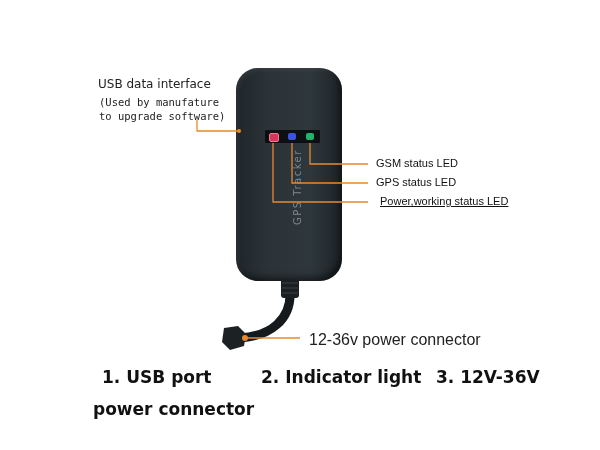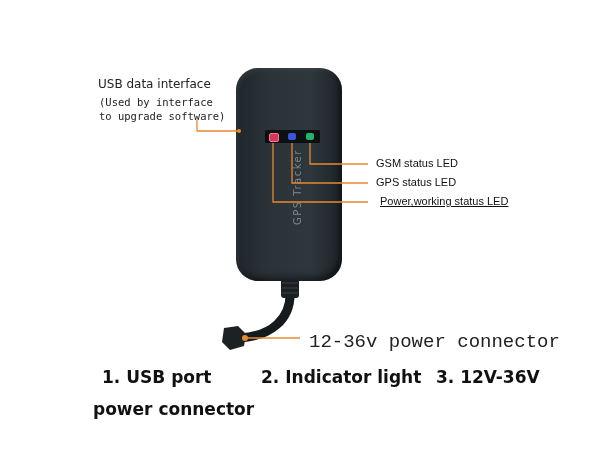--- a/index.html
+++ b/index.html
@@ -2,35 +2,35 @@
 <html><head>
 <meta charset="utf-8">
 <style>
   html, body { margin:0; padding:0; background:#ffffff; }
   body { width:600px; height:450px; position:relative; overflow:hidden; font-family:"Liberation Sans", sans-serif; }
   .abs { position:absolute; }
   .mono { font-family:"DejaVu Sans Mono", "Liberation Mono", monospace; color:#222; }
   .usb-title { left:98px; top:77px; font-size:12px; font-family:"DejaVu Sans", sans-serif; color:#222; white-space:nowrap; }
   .usb-sub { left:99px; top:95px; font-size:10.5px; line-height:14px; white-space:pre; }
   .led-label { font-size:11px; color:#111; white-space:nowrap; font-family:"Liberation Sans", sans-serif; }
-  .power-label { left:309px; top:331px; font-size:19px; font-family:Liberation Mono, monospace; color:#222; white-space:nowrap; }
+  .power-label { left:309px; top:331px; font-size:16px; font-family:Liberation Sans, sans-serif; color:#222; white-space:nowrap; }
   .bottom { font-family:"DejaVu Sans", sans-serif; font-weight:bold; font-size:17px; color:#111; white-space:nowrap; }
   .device { left:236px; top:68px; width:106px; height:213px; border-radius:22px;
     background: linear-gradient(90deg, #1f262a 0%, #2b3338 30%, #2e373c 70%, #1d2427 100%);
     box-shadow: inset -3px -4px 6px rgba(0,0,0,0.5), inset 2px 2px 4px rgba(255,255,255,0.08); }
   .led-panel { left:265px; top:130px; width:55px; height:13px; background:#0d1012; border-radius:1px; }
   .led { position:absolute; top:3px; width:8px; height:7px; border-radius:2px; }
   .brand { left:292px; top:225px; transform-origin:left top; transform:rotate(-90deg); font-size:10px; letter-spacing:1.5px; color:#7d878d; white-space:nowrap; font-family:"DejaVu Sans", sans-serif; }
   svg.overlay { position:absolute; left:0; top:0; }
 </style>
 </head>
 <body>
 
 <div class="abs usb-title">USB data interface</div>
-<div class="abs mono usb-sub">(Used by interface
+<div class="abs mono usb-sub">(Used by manufature
 to upgrade software)</div>
 
 <svg class="overlay" width="600" height="450">
   <path d="M 290 290 C 292 320, 270 336, 240 338" stroke="#151a1c" stroke-width="9" fill="none" stroke-linecap="round"></path>
   <rect x="281" y="278" width="18" height="20" rx="3" fill="#1a1f22"></rect>
   <line x1="282" y1="283" x2="298" y2="283" stroke="#3a4247" stroke-width="1"></line>
   <line x1="282" y1="288" x2="298" y2="288" stroke="#3a4247" stroke-width="1"></line>
   <line x1="282" y1="293" x2="298" y2="293" stroke="#3a4247" stroke-width="1"></line>
   <path d="M 224 328 L 238 326 L 246 334 L 244 346 L 230 350 L 222 342 Z" fill="#1c2124"></path>
 </svg>

